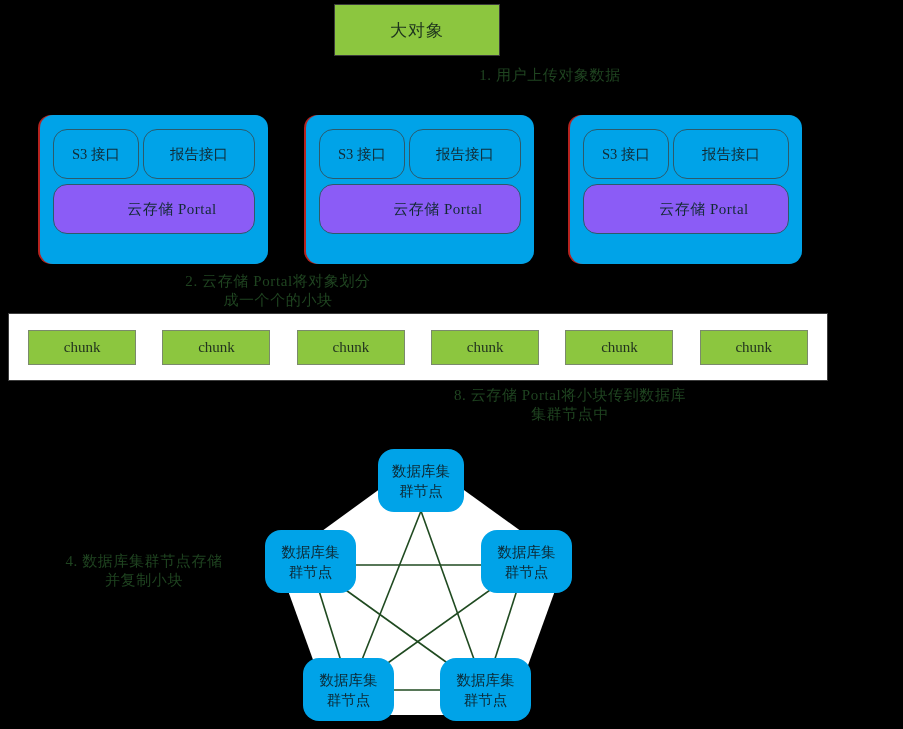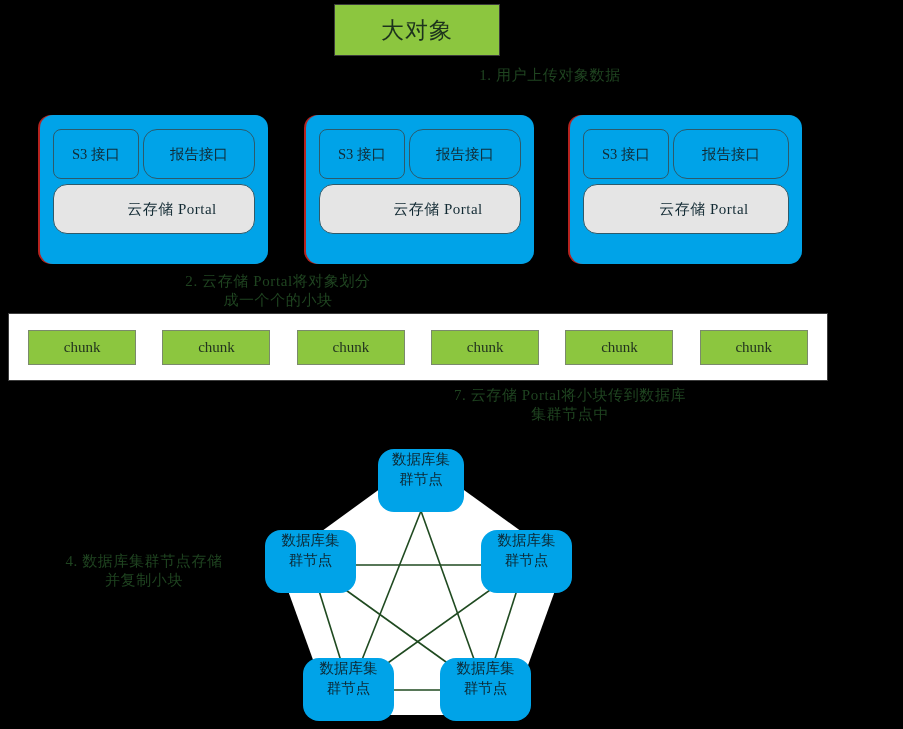--- a/index.html
+++ b/index.html
@@ -24,21 +24,21 @@
     left: 334px;
     top: 4px;
     width: 166px;
     height: 52px;
     background: #8CC63F;
     border: 1px solid #3b3b3b;
     box-sizing: border-box;
     display: flex;
     align-items: center;
     justify-content: center;
-    font-size: 23px;
+    font-size: 17px;
     color: #1d331d;
     letter-spacing: 1px;
   }
 
   
   .step-label {
     color: #1f4420;
     font-size: 15px;
     line-height: 19px;
     text-align: center;
@@ -73,24 +73,24 @@
     border: 1px solid #2d5a6b;
     border-radius: 14px;
     height: 50px;
     display: flex;
     align-items: center;
     justify-content: center;
     font-size: 14.5px;
     color: #122a33;
     box-sizing: border-box;
   }
-  .iface-s3 { flex: 0 0 86px; border-radius: 8px; }
+  .iface-s3 { flex: 0 0 86px; }
   .iface-report { flex: 1 1 auto; text-align: right; }
   .portal-wide {
-    background: #e5e5e5;
+    background: #8b5cf6;
     border: 1px solid #2d5a6b;
     border-radius: 14px;
     height: 50px;
     display: flex;
     align-items: center;
     justify-content: center;
     font-size: 15px;
     color: #122a33;
     box-sizing: border-box;
     letter-spacing: 0.5px;
@@ -133,21 +133,21 @@
   }
   .pentagon-area svg { display: block; }
 
   .db-node {
     position: absolute;
     background: #00A3E8;
     border-radius: 16px;
     display: flex;
     flex-direction: column;
     align-items: center;
-    justify-content: flex-start;
+    justify-content: center;
     font-size: 14.5px;
     line-height: 20px;
     color: #0d2833;
     text-align: center;
     box-sizing: border-box;
   }
   .db-node span { display: block; white-space: nowrap; }
 
   .node-top    { left: 133px; top: 14px;  width: 86px; height: 63px; }
   .node-left   { left: 20px;  top: 95px;  width: 91px; height: 63px; }
@@ -223,21 +223,21 @@
       <span>chunk</span>
     </div>
   <div class="chunk">
       <span>chunk</span>
     </div>
   <div class="chunk">
       <span>chunk</span>
     </div>
 </div>
 
-<div class="abs step-label step-3">7. 云存储 Portal将小块传到数据库
+<div class="abs step-label step-3">8. 云存储 Portal将小块传到数据库
 集群节点中</div>
 
 <div class="abs step-label step-4">4. 数据库集群节点存储
 并复制小块</div>
 
 <div class="abs pentagon-area">
 
   <svg width="360" height="294" viewBox="0 0 360 294">
 
     <polygon points="176,24 320,128 265,280 88,280 33,128" fill="#ffffff" stroke="none"></polygon>

